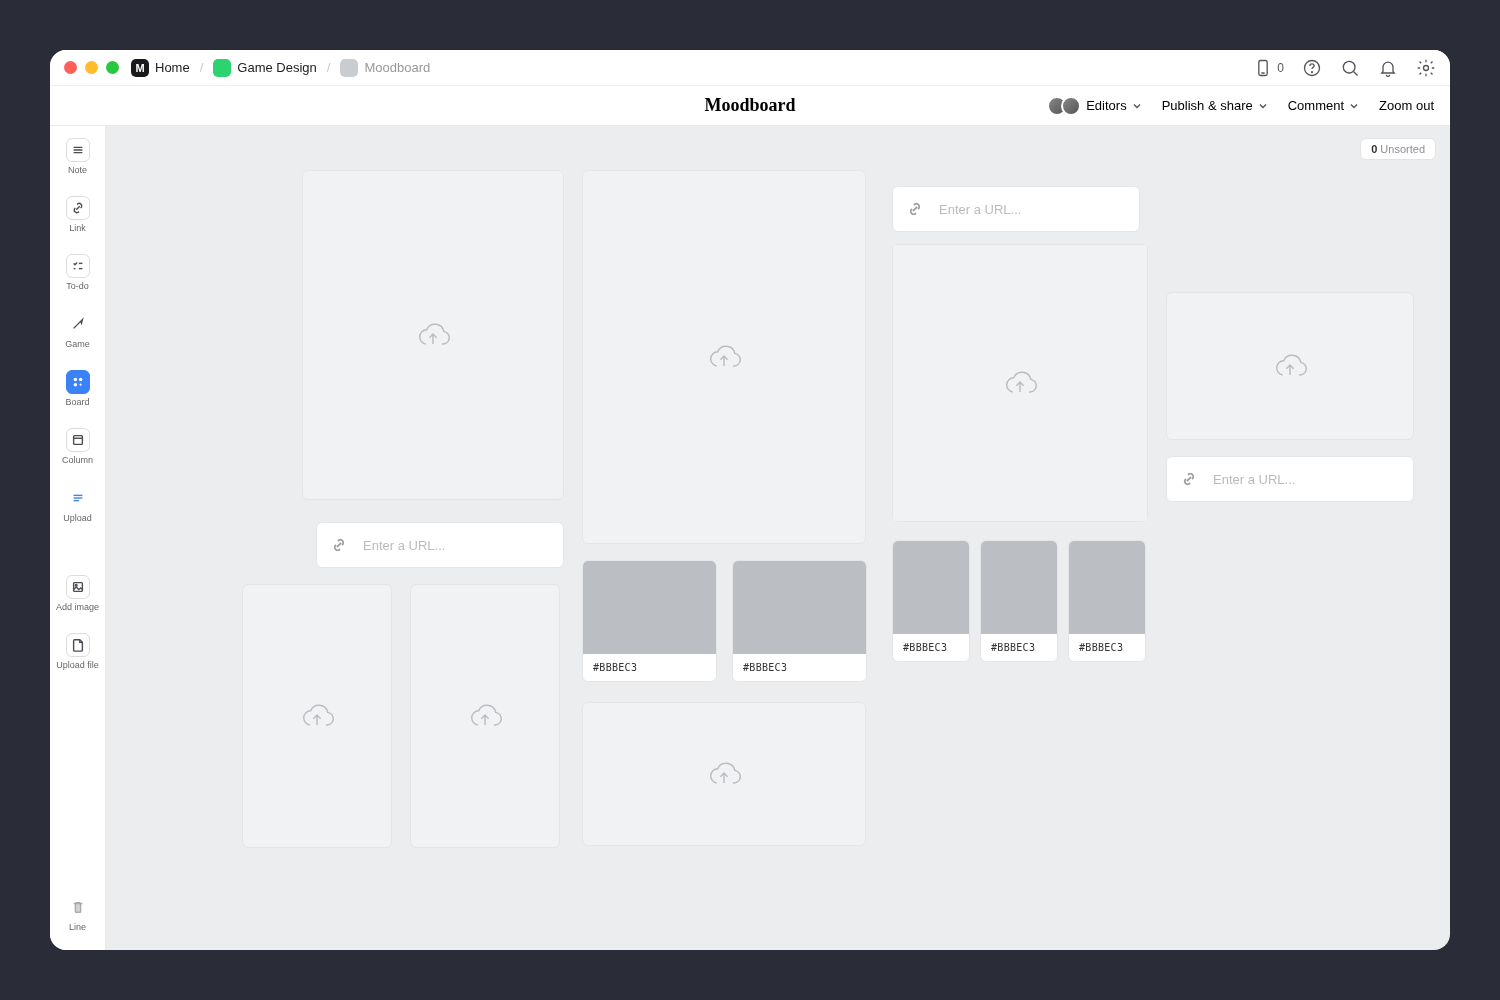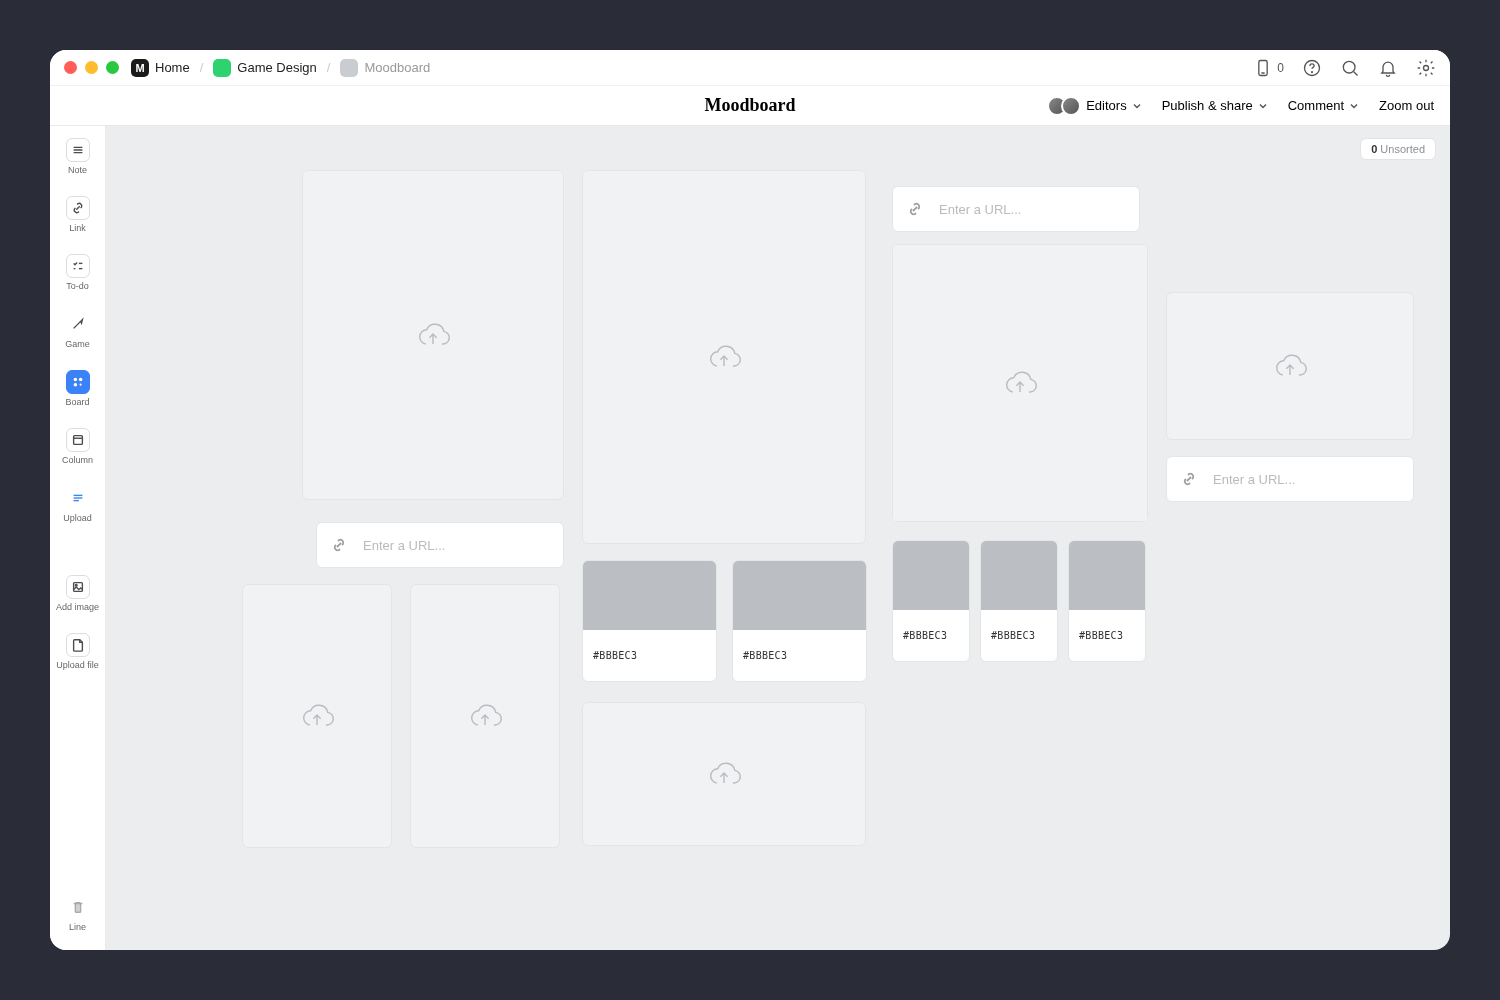--- a/index.html
+++ b/index.html
@@ -46,21 +46,21 @@
 .cloud { width:36px; height:30px; stroke:#b9bdc2; stroke-width:1.6; fill:none; }
 .url-card { display:flex; align-items:center; padding:0 14px; gap:16px; }
 .url-input { border:none; outline:none; font-size:13px; flex:1; color:#333; }
 .url-input::placeholder { color:#b8bbc0; }
 .link-icon { width:16px; height:16px; stroke:#9da1a7; stroke-width:1.8; fill:none; }
 .cap-card { display:flex; flex-direction:column; }
 .cap-img { flex:1; background:#f1f2f3; display:flex; align-items:center; justify-content:center; border-radius:5px 5px 0 0;}
 .cap-text { padding:10px 14px; font-size:12px; color:#b8bbc0; }
 .swatch { display:flex; flex-direction:column; }
 .swatch-color { flex:1; background:#bbbec3; border-radius:5px 5px 0 0;}
-.swatch-label { padding:20px 10px; font-size:10px; font-family: "SF Mono", Menlo, monospace; color:#333; letter-spacing:0.3px;}
+.swatch-label { padding:8px 10px; font-size:10px; font-family: "SF Mono", Menlo, monospace; color:#333; letter-spacing:0.3px;}
 svg { display:block; }
 .tool-svg { width:14px; height:14px; stroke:#4a4d52; stroke-width:1.6; fill:none; }
 .tool-icon.active .tool-svg { stroke:#fff; fill:none; }
 </style>
 </head>
 <body>
 
 <div class="window">
 
   <div class="titlebar">

